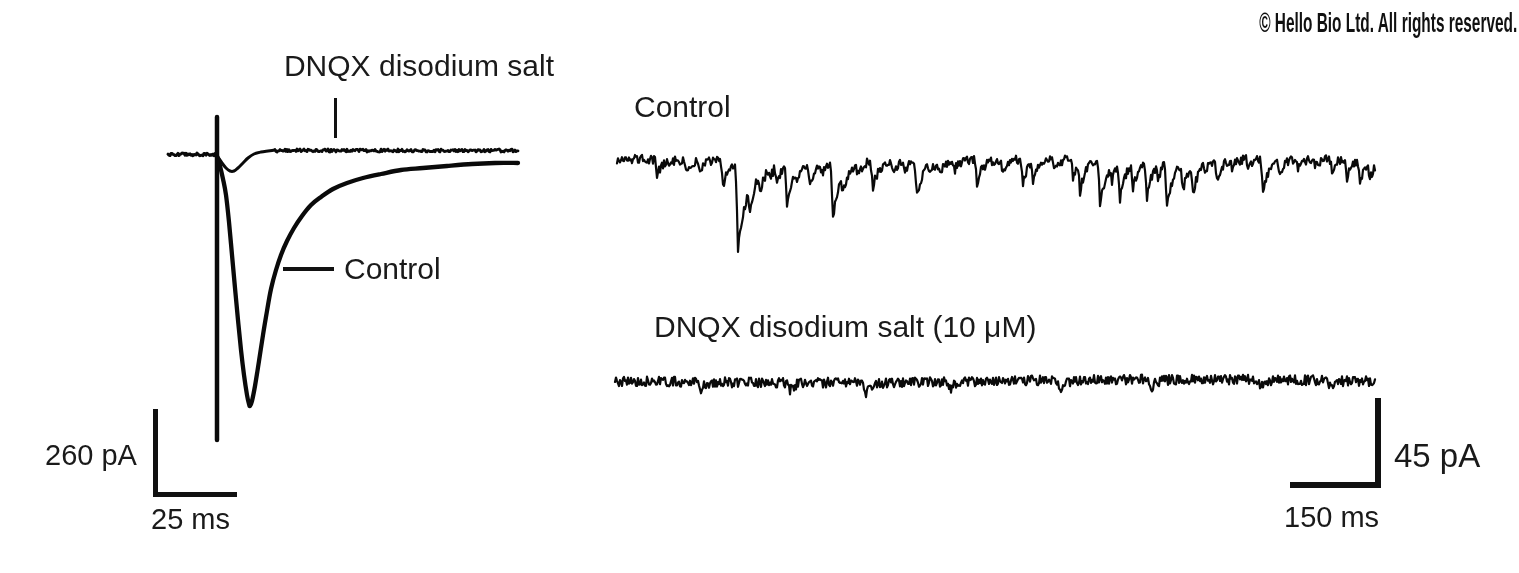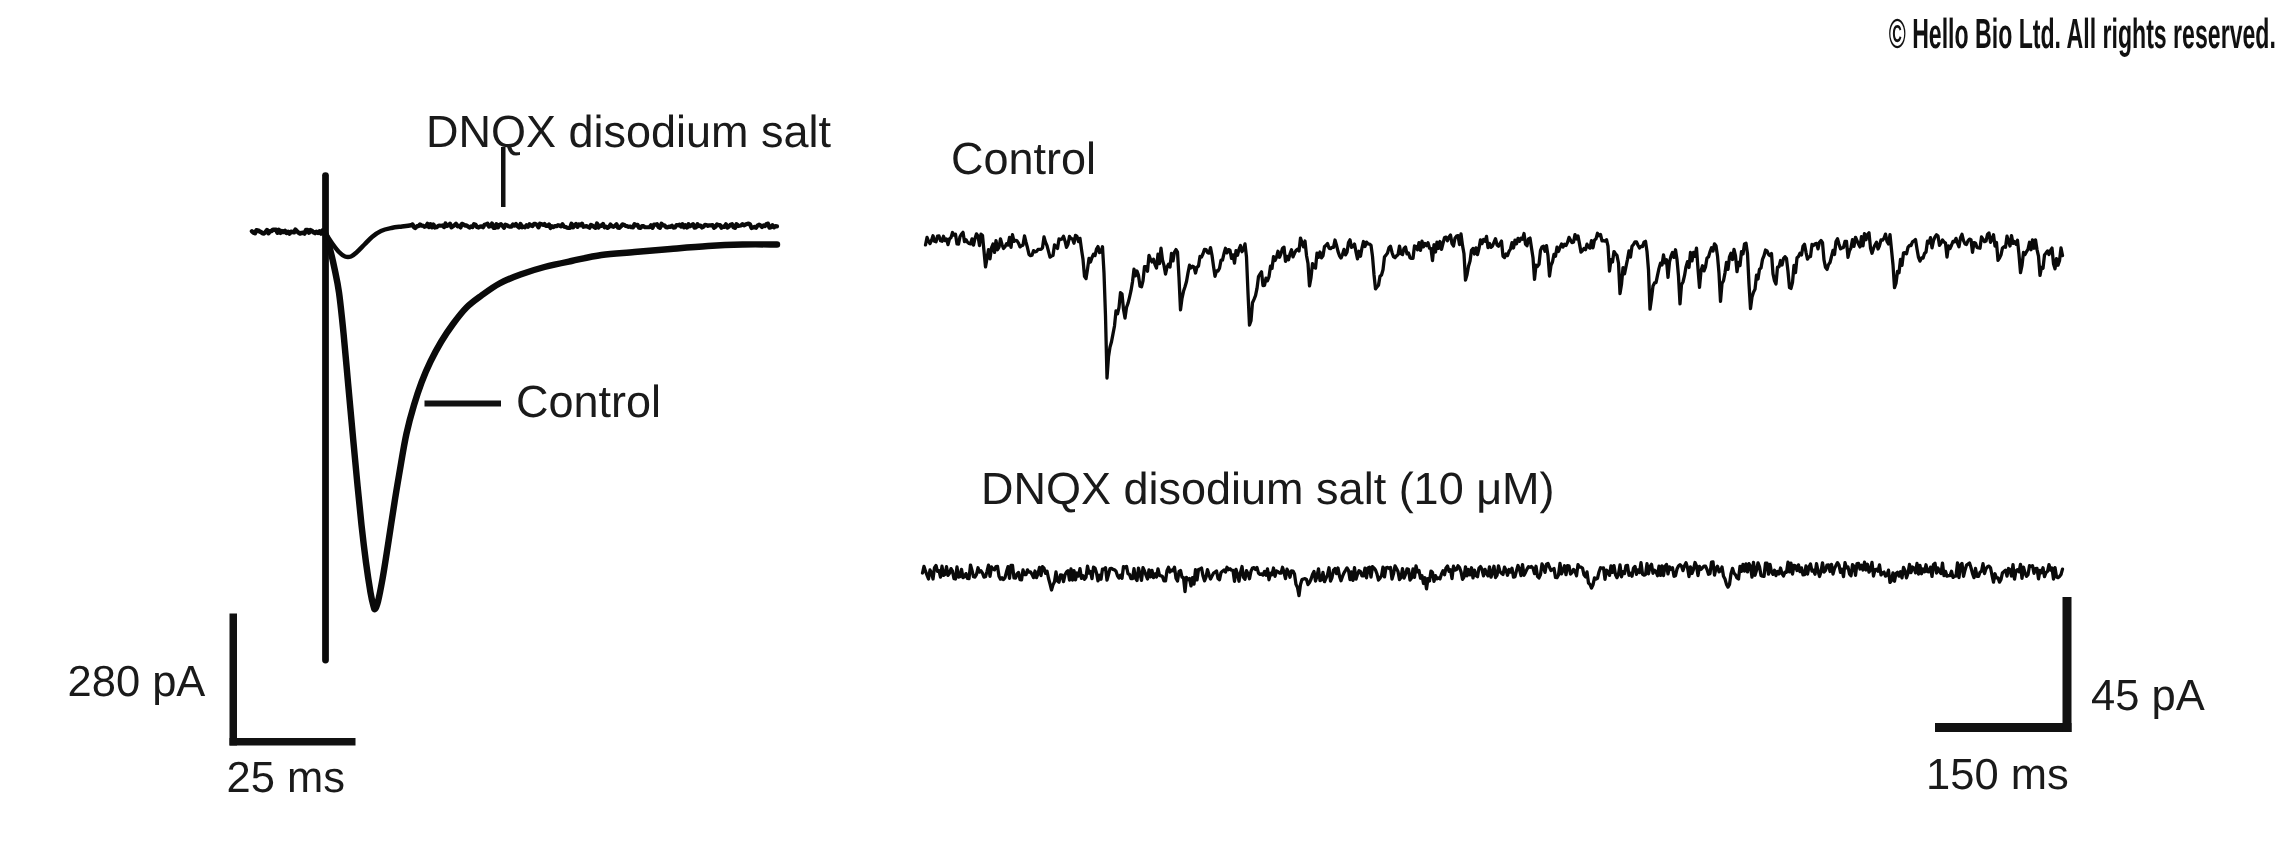--- a/index.html
+++ b/index.html
@@ -2,33 +2,33 @@
 <html><head>
 <meta charset="utf-8">
 <style>
   html,body{margin:0;padding:0;background:#fff;}
   .figure{position:relative;width:1519px;height:573px;background:#ffffff;overflow:hidden;
           font-family:"Liberation Sans",sans-serif;color:#1a1a1a;}
   .figure svg{position:absolute;left:0;top:0;}
   .txt{position:absolute;white-space:nowrap;line-height:1.15;}
   .copyright{right:2px;top:7px;font-size:28px;font-weight:bold;
              transform:scaleX(0.55);transform-origin:100% 0;letter-spacing:0px;color:#111;}
-  .drug-label-left{left:269px;top:71px;width:300px;text-align:center;font-size:30px;line-height:35px;}
+  .drug-label-left{left:269px;top:48px;width:300px;text-align:center;font-size:30px;line-height:35px;}
   .tick-line{position:absolute;left:334px;top:98px;width:3px;height:40px;background:#111;}
   .control-label-left{left:344px;top:252px;font-size:30px;}
   .pointer-line{position:absolute;left:283px;top:267px;width:51px;height:4px;background:#111;}
   .scalebar-left{position:absolute;left:153px;top:409px;width:79px;height:83px;
                  border-left:5px solid #111;border-bottom:5px solid #111;}
   .lbl-150pa{left:45px;top:439px;font-size:29px;}
   .lbl-25ms{left:151px;top:503px;width:90px;font-size:29px;}
   .control-label-right{left:634px;top:90px;font-size:30px;}
   .dnqx-label-right{left:654px;top:310px;font-size:30px;}
   .scalebar-right{position:absolute;left:1290px;top:398px;width:85px;height:84px;
                   border-right:6px solid #111;border-bottom:6px solid #111;}
-  .lbl-45pa{left:1394px;top:448px;font-size:29px;}
+  .lbl-45pa{left:1394px;top:437px;font-size:33px;}
   .lbl-150ms{left:1284px;top:501px;width:104px;text-align:left;font-size:29px;}
 </style>
 </head>
 <body>
 
 <div class="figure">
   <svg id="traces" width="1519" height="573" viewBox="0 0 1519 573">
       <path d="M168.0 154.2L169.0 155.1L170.0 155.5L171.0 153.5L172.0 153.6L173.0 154.3L174.0 154.7L175.0 155.5L176.0 155.6L177.0 154.7L178.0 153.4L179.0 155.5L180.0 154.2L181.0 154.0L182.0 153.1L183.0 153.2L184.0 153.2L185.0 155.1L186.0 153.3L187.0 155.2L188.0 154.1L189.0 154.7L190.0 153.9L191.0 155.2L192.0 154.5L193.0 155.7L194.0 154.5L195.0 154.7L196.0 154.9L197.0 153.1L198.0 154.2L199.0 155.1L200.0 155.7L201.0 155.3L202.0 155.2L203.0 155.7L204.0 153.4L205.0 153.4L206.0 155.1L207.0 153.4L208.0 154.0L209.0 154.9L210.0 155.4L211.0 154.5L212.0 155.2L213.0 154.2L214.0 155.7L215.0 153.6L216.0 153.7L217.0 155.5" fill="none" stroke="#0a0a0a" stroke-width="3" stroke-linejoin="round" stroke-linecap="round"></path>
       <path d="M217 117L217 440" fill="none" stroke="#0a0a0a" stroke-width="4.5" stroke-linejoin="round" stroke-linecap="round"></path>
       <path d="M217 156C217.5 157.7 219.0 162.2 220 166C221.0 169.8 222.0 174.2 223 179C224.0 183.8 225.0 187.8 226 195C227.0 202.2 228.0 212.0 229 222C230.0 232.0 231.0 244.0 232 255C233.0 266.0 234.0 277.2 235 288C236.0 298.8 237.0 309.7 238 320C239.0 330.3 240.0 340.8 241 350C242.0 359.2 243.0 367.5 244 375C245.0 382.5 246.2 390.2 247 395C247.8 399.8 248.5 402.2 249 404C249.5 405.8 249.5 406.5 250 406C250.5 405.5 251.2 404.3 252 401C252.8 397.7 253.8 392.7 255 386C256.2 379.3 257.7 369.5 259 361C260.3 352.5 261.7 343.3 263 335C264.3 326.7 265.7 318.7 267 311C268.3 303.3 269.5 295.8 271 289C272.5 282.2 274.3 275.7 276 270C277.7 264.3 279.2 259.8 281 255C282.8 250.2 284.8 245.5 287 241C289.2 236.5 291.5 232.2 294 228C296.5 223.8 299.2 219.8 302 216C304.8 212.2 307.8 208.2 311 205C314.2 201.8 317.3 199.7 321 197C324.7 194.3 328.7 191.3 333 189C337.3 186.7 342.0 184.8 347 183C352.0 181.2 357.3 179.5 363 178C368.7 176.5 374.7 175.3 381 174C387.3 172.7 394.0 171.0 401 170C408.0 169.0 415.3 168.7 423 168C430.7 167.3 438.8 166.7 447 166C455.2 165.3 464.0 164.5 472 164C480.0 163.5 487.3 163.2 495 163C502.7 162.8 514.2 163.0 518 163" fill="none" stroke="#0a0a0a" stroke-width="4.3" stroke-linejoin="round" stroke-linecap="round"></path>
@@ -42,21 +42,21 @@
 
   <div class="txt drug-label-left">
     <div>DNQX disodium salt</div>
   </div>
   <div class="tick-line"></div>
 
   <div class="txt control-label-left">Control</div>
   <div class="pointer-line"></div>
 
   <div class="scalebar-left"></div>
-  <div class="txt lbl-150pa">280 pA</div>
+  <div class="txt lbl-150pa">260 pA</div>
   <div class="txt lbl-25ms">25 ms</div>
 
   <div class="txt control-label-right">Control</div>
   <div class="txt dnqx-label-right">DNQX disodium salt (10 μM)</div>
 
   <div class="scalebar-right"></div>
   <div class="txt lbl-45pa">45 pA</div>
   <div class="txt lbl-150ms">150 ms</div>
 </div>
 

